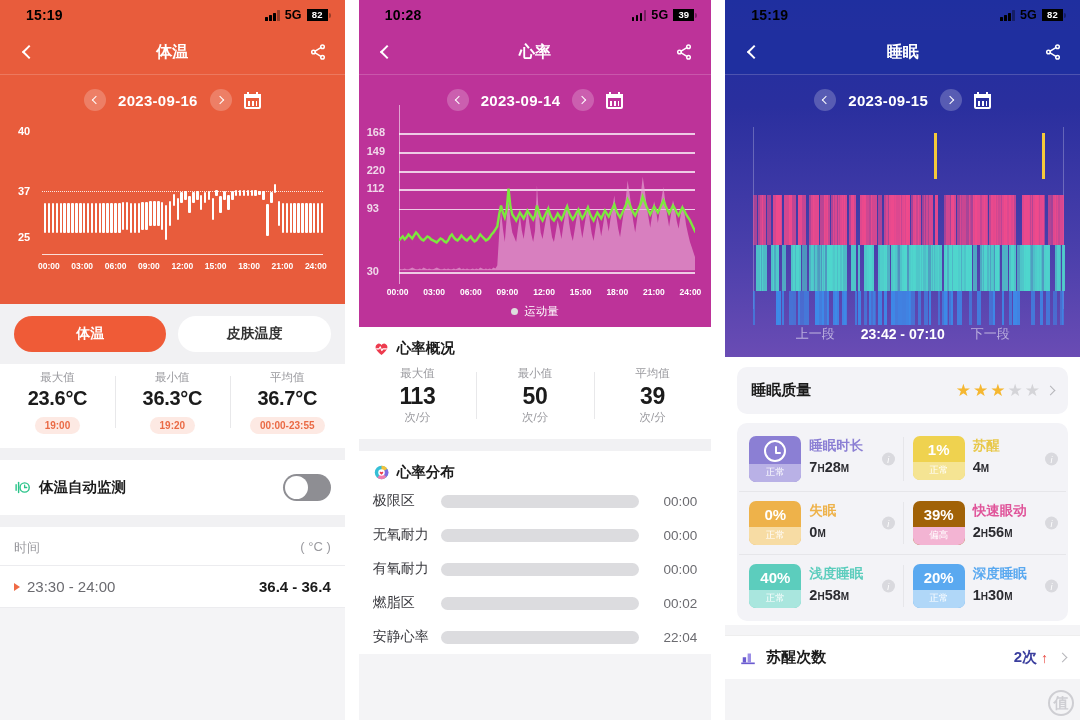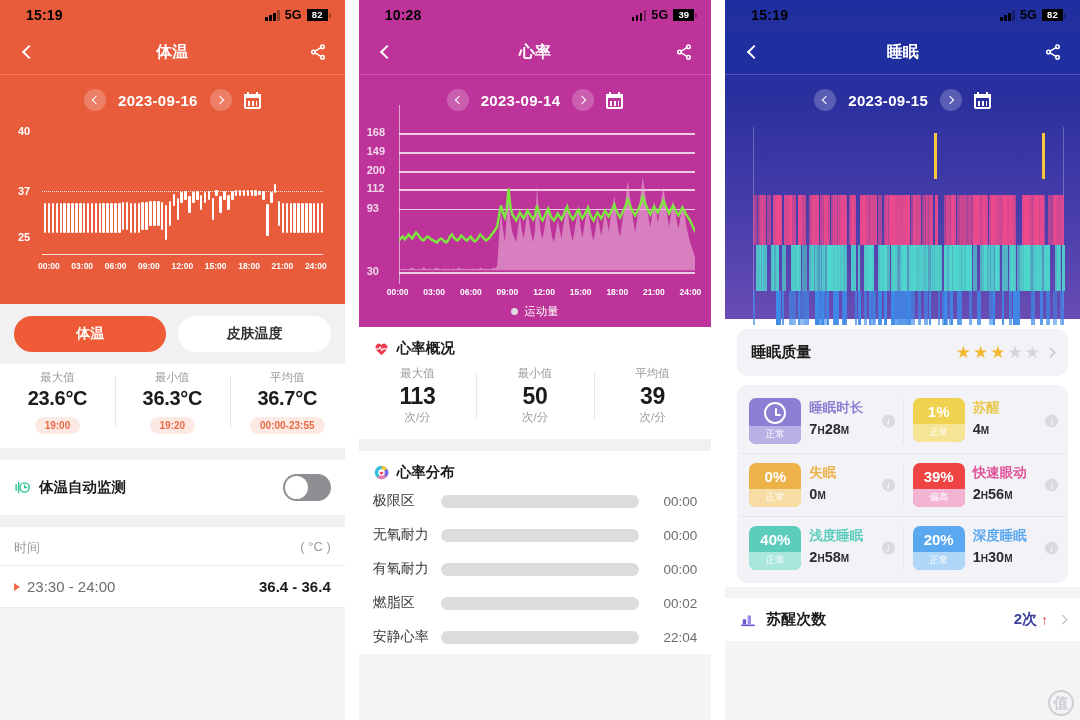--- a/index.html
+++ b/index.html
@@ -473,21 +473,21 @@
             <div class="hr-grid" style="top: 70.4058px;"></div>
             <div class="hr-grid" style="top: 89.5435px;"></div>
             <div class="hr-grid" style="top: 153px;"></div>
           </div>
         <svg class="hr-svg" id="hrSvg" viewBox="0 0 300 165" preserveAspectRatio="none">
             <path d="M0,153 L0.0,151.1 L1.9,152.0 L3.8,152.0 L5.7,151.1 L7.6,152.0 L9.6,152.0 L11.5,151.1 L13.4,150.1 L15.3,151.1 L17.2,152.0 L19.1,152.0 L21.0,151.1 L22.9,152.0 L24.8,150.1 L26.8,151.1 L28.7,152.0 L30.6,151.1 L32.5,152.0 L34.4,152.0 L36.3,151.1 L38.2,150.1 L40.1,151.1 L42.0,152.0 L43.9,152.0 L45.9,151.1 L47.8,152.0 L49.7,151.1 L51.6,152.0 L53.5,152.0 L55.4,151.1 L57.3,152.0 L59.2,151.1 L61.1,150.1 L63.1,152.0 L65.0,151.1 L66.9,152.0 L68.8,151.1 L70.7,152.0 L72.6,152.0 L74.5,151.1 L76.4,152.0 L78.3,151.1 L80.3,152.0 L82.2,150.1 L84.1,151.1 L86.0,152.0 L87.9,151.1 L89.8,152.0 L91.7,151.1 L93.6,152.0 L95.5,150.1 L97.5,151.1 L99.4,148.2 L101.3,116.6 L103.2,93.7 L105.1,110.9 L107.0,124.3 L108.9,100.4 L110.8,82.2 L112.7,103.2 L114.6,114.7 L116.6,119.5 L118.5,124.3 L120.4,109.9 L122.3,97.5 L124.2,112.8 L126.1,121.4 L128.0,107.1 L129.9,90.8 L131.8,105.2 L133.8,116.6 L135.7,124.3 L137.6,112.8 L139.5,66.9 L141.4,95.6 L143.3,114.7 L145.2,121.4 L147.1,109.9 L149.0,99.4 L151.0,86.0 L152.9,107.1 L154.8,119.5 L156.7,124.3 L158.6,113.8 L160.5,102.3 L162.4,110.9 L164.3,121.4 L166.2,108.0 L168.2,95.6 L170.1,84.1 L172.0,105.2 L173.9,116.6 L175.8,123.3 L177.7,111.9 L179.6,100.4 L181.5,87.9 L183.4,108.0 L185.4,120.5 L187.3,109.0 L189.2,97.5 L191.1,86.0 L193.0,103.2 L194.9,115.7 L196.8,123.3 L198.7,110.9 L200.6,98.5 L202.5,106.1 L204.5,118.6 L206.4,107.1 L208.3,94.6 L210.2,102.3 L212.1,113.8 L214.0,100.4 L215.9,88.9 L217.8,77.4 L219.7,97.5 L221.7,110.9 L223.6,119.5 L225.5,106.1 L227.4,93.7 L229.3,81.2 L231.2,62.1 L233.1,74.5 L235.0,89.8 L236.9,103.2 L238.9,114.7 L240.8,101.3 L242.7,87.9 L244.6,75.5 L246.5,58.3 L248.4,70.7 L250.3,86.0 L252.2,98.5 L254.1,109.9 L256.1,96.5 L258.0,83.1 L259.9,91.8 L261.8,105.2 L263.7,92.7 L265.6,79.3 L267.5,68.8 L269.4,84.1 L271.3,97.5 L273.2,109.0 L275.2,95.6 L277.1,82.2 L279.0,89.8 L280.9,103.2 L282.8,110.9 L284.7,98.5 L286.6,86.0 L288.5,93.7 L290.4,107.1 L292.4,116.6 L294.3,124.3 L296.2,130.0 L298.1,135.8 L300.0,141.5 L300,153 Z" fill="#e8aed6" opacity=".62"></path>
             <path d="M0.0,122.8 L1.9,120.8 L3.8,118.8 L5.7,121.8 L7.6,119.8 L9.6,116.7 L11.5,118.8 L13.4,120.8 L15.3,117.7 L17.2,114.7 L19.1,116.7 L21.0,119.8 L22.9,121.8 L24.8,122.8 L26.8,120.8 L28.7,118.8 L30.6,119.8 L32.5,121.8 L34.4,122.8 L36.3,123.8 L38.2,124.8 L40.1,122.8 L42.0,120.8 L43.9,121.8 L45.9,123.8 L47.8,124.8 L49.7,122.8 L51.6,118.8 L53.5,116.7 L55.4,119.8 L57.3,121.8 L59.2,122.8 L61.1,120.8 L63.1,117.7 L65.0,119.8 L66.9,121.8 L68.8,122.8 L70.7,120.8 L72.6,118.8 L74.5,121.8 L76.4,123.8 L78.3,122.8 L80.3,119.8 L82.2,116.7 L84.1,118.8 L86.0,120.8 L87.9,122.8 L89.8,121.8 L91.7,119.8 L93.6,116.7 L95.5,114.7 L97.5,111.7 L99.4,108.7 L101.3,96.6 L103.2,87.5 L105.1,94.6 L107.0,99.6 L108.9,91.6 L110.8,70.4 L112.7,88.5 L114.6,96.6 L116.6,99.6 L118.5,102.6 L120.4,98.6 L122.3,94.6 L124.2,97.6 L126.1,100.6 L128.0,96.6 L129.9,92.6 L131.8,95.6 L133.8,98.6 L135.7,101.6 L137.6,97.6 L139.5,87.5 L141.4,93.6 L143.3,99.6 L145.2,102.6 L147.1,98.6 L149.0,94.6 L151.0,90.6 L152.9,96.6 L154.8,100.6 L156.7,102.6 L158.6,99.6 L160.5,95.6 L162.4,98.6 L164.3,101.6 L166.2,97.6 L168.2,92.6 L170.1,88.5 L172.0,94.6 L173.9,98.6 L175.8,101.6 L177.7,98.6 L179.6,94.6 L181.5,91.6 L183.4,96.6 L185.4,100.6 L187.3,97.6 L189.2,93.6 L191.1,89.5 L193.0,95.6 L194.9,99.6 L196.8,102.6 L198.7,98.6 L200.6,94.6 L202.5,97.6 L204.5,100.6 L206.4,96.6 L208.3,92.6 L210.2,95.6 L212.1,98.6 L214.0,94.6 L215.9,90.6 L217.8,86.5 L219.7,92.6 L221.7,96.6 L223.6,99.6 L225.5,95.6 L227.4,91.6 L229.3,87.5 L231.2,81.5 L233.1,85.5 L235.0,90.6 L236.9,94.6 L238.9,97.6 L240.8,93.6 L242.7,89.5 L244.6,85.5 L246.5,78.5 L248.4,83.5 L250.3,88.5 L252.2,92.6 L254.1,96.6 L256.1,92.6 L258.0,88.5 L259.9,91.6 L261.8,94.6 L263.7,90.6 L265.6,86.5 L267.5,82.5 L269.4,87.5 L271.3,91.6 L273.2,95.6 L275.2,91.6 L277.1,87.5 L279.0,90.6 L280.9,94.6 L282.8,97.6 L284.7,93.6 L286.6,89.5 L288.5,92.6 L290.4,96.6 L292.4,99.6 L294.3,102.6 L296.2,106.7 L298.1,110.7 L300.0,114.7" fill="none" stroke="#7de83f" stroke-width="2.4" vector-effect="non-scaling-stroke"></path>
           </svg>
       <div class="hr-ylab" style="top: 7px;">168</div>
           <div class="hr-ylab" style="top: 26.1377px;">149</div>
-          <div class="hr-ylab" style="top: 45.2754px;">200</div>
+          <div class="hr-ylab" style="top: 45.2754px;">220</div>
           <div class="hr-ylab" style="top: 63.4058px;">112</div>
           <div class="hr-ylab" style="top: 82.5435px;">93</div>
           <div class="hr-ylab" style="top: 146px;">30</div>
         </div>
       <div class="hr-xlabels" id="hrX">
           <span>00:00</span>
           <span>03:00</span>
           <span>06:00</span>
           <span>09:00</span>
           <span>12:00</span>
@@ -885,20 +885,25 @@
             <span style="left: 85%; width: 3.1px; background: rgb(61, 138, 232); opacity: 0.9;"></span>
             <span style="left: 89.29%; width: 3.9px; background: rgb(61, 138, 232); opacity: 0.73;"></span>
             <span style="left: 92.14%; width: 3px; background: rgb(61, 138, 232); opacity: 0.84;"></span>
             <span style="left: 94.29%; width: 4px; background: rgb(61, 138, 232); opacity: 0.71;"></span>
             <span style="left: 96.43%; width: 3.7px; background: rgb(61, 138, 232); opacity: 0.56;"></span>
             <span style="left: 98.57%; width: 3.5px; background: rgb(61, 138, 232); opacity: 0.6;"></span>
             <span style="left: 99.29%; width: 2.1px; background: rgb(61, 138, 232); opacity: 0.67;"></span>
           </div>
       </div>
 
+      <div class="seg-nav">
+        <span class="side">上一段</span>
+        <span class="mid">23:42 - 07:10</span>
+        <span class="side">下一段</span>
+      </div>
     </div>
 
     <div class="sl-card">
       <div class="quality">
         <span class="q-lab">睡眠质量</span>
         <span style="display:flex;align-items:center">
           <span class="stars" id="sleepStars">
               <span class="star on">★</span>
               <span class="star on">★</span>
               <span class="star on">★</span>
@@ -939,21 +944,21 @@
                 <div class="pct">0%</div>
                 <div class="nb" style="background:#f7dca4;color:#fff">正常</div>
               </div>
               <div class="sl-txt">
                 <span class="sl-name" style="color:#eeb24a">失眠</span>
                 <span class="sl-dur">0<small>M</small></span>
               </div>
               <span class="info-i">i</span>
             </div>
             <div class="sl-cell">
-              <div class="badge" style="background:#ef4444">
+              <div class="badge" style="background:#a16207">
                 <div class="pct">39%</div>
                 <div class="nb" style="background:#f3b4d3;color:#fff">偏高</div>
               </div>
               <div class="sl-txt">
                 <span class="sl-name" style="color:#e0549a">快速眼动</span>
                 <span class="sl-dur">2<small>H</small>56<small>M</small></span>
               </div>
               <span class="info-i">i</span>
             </div>
           </div>

